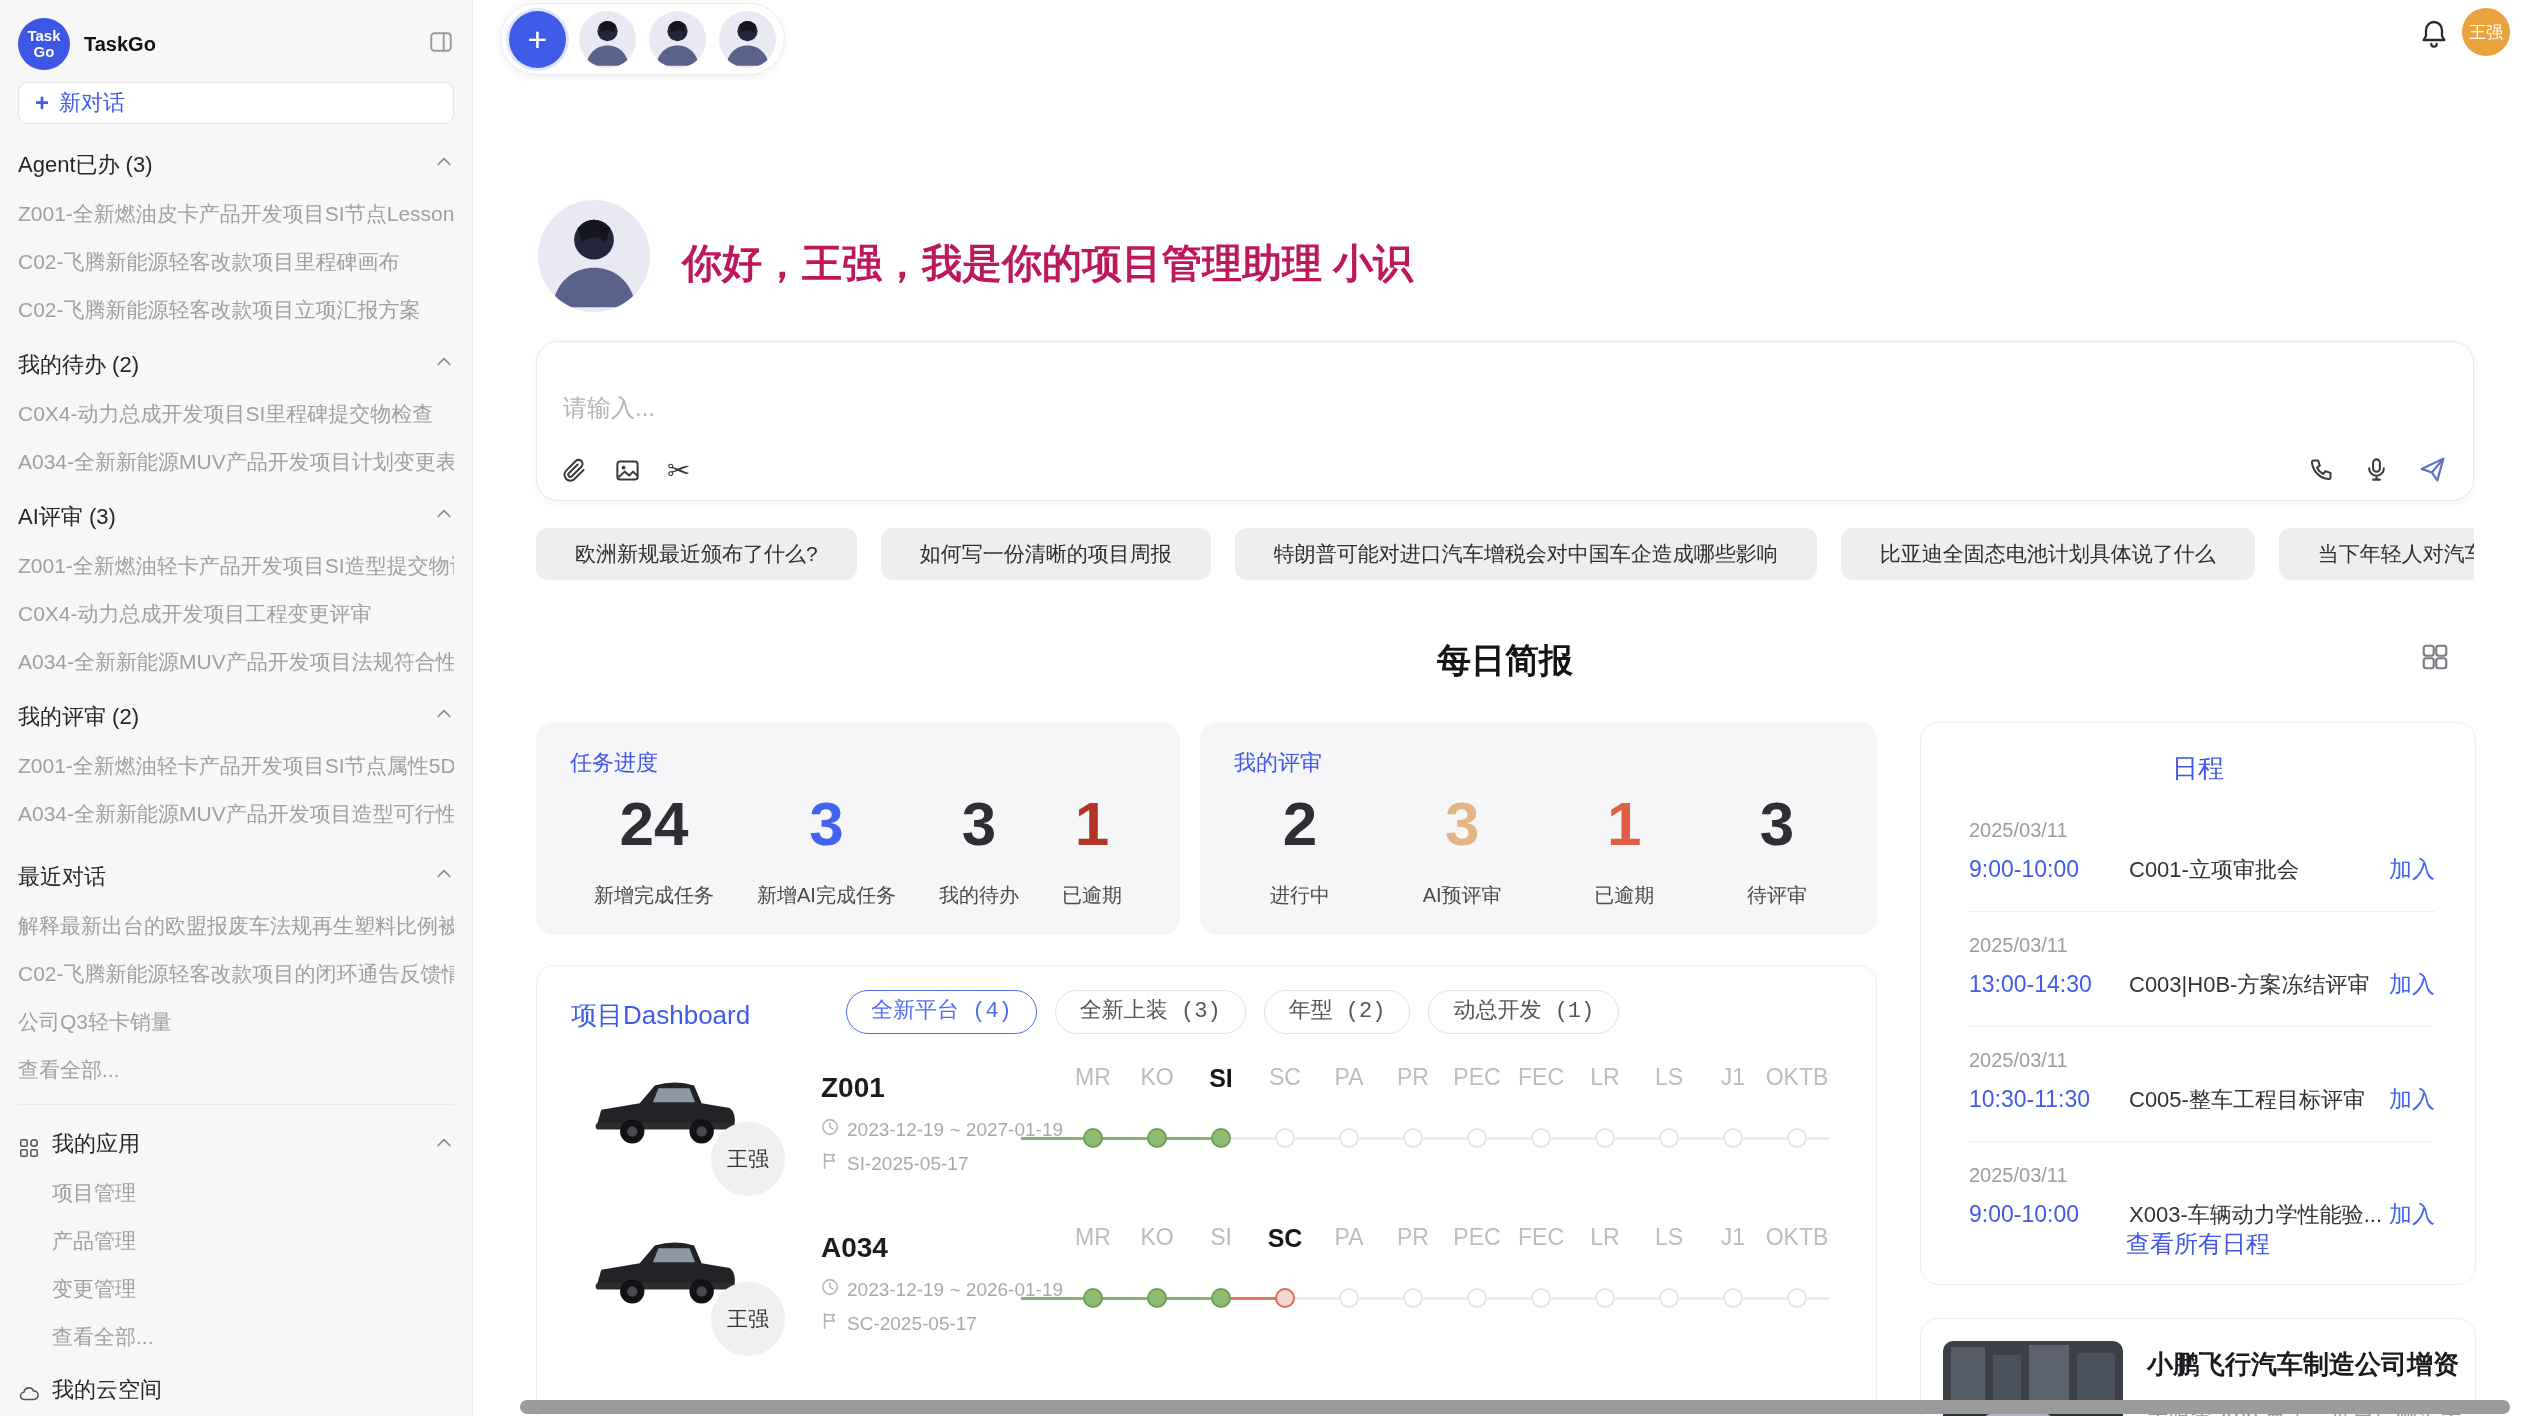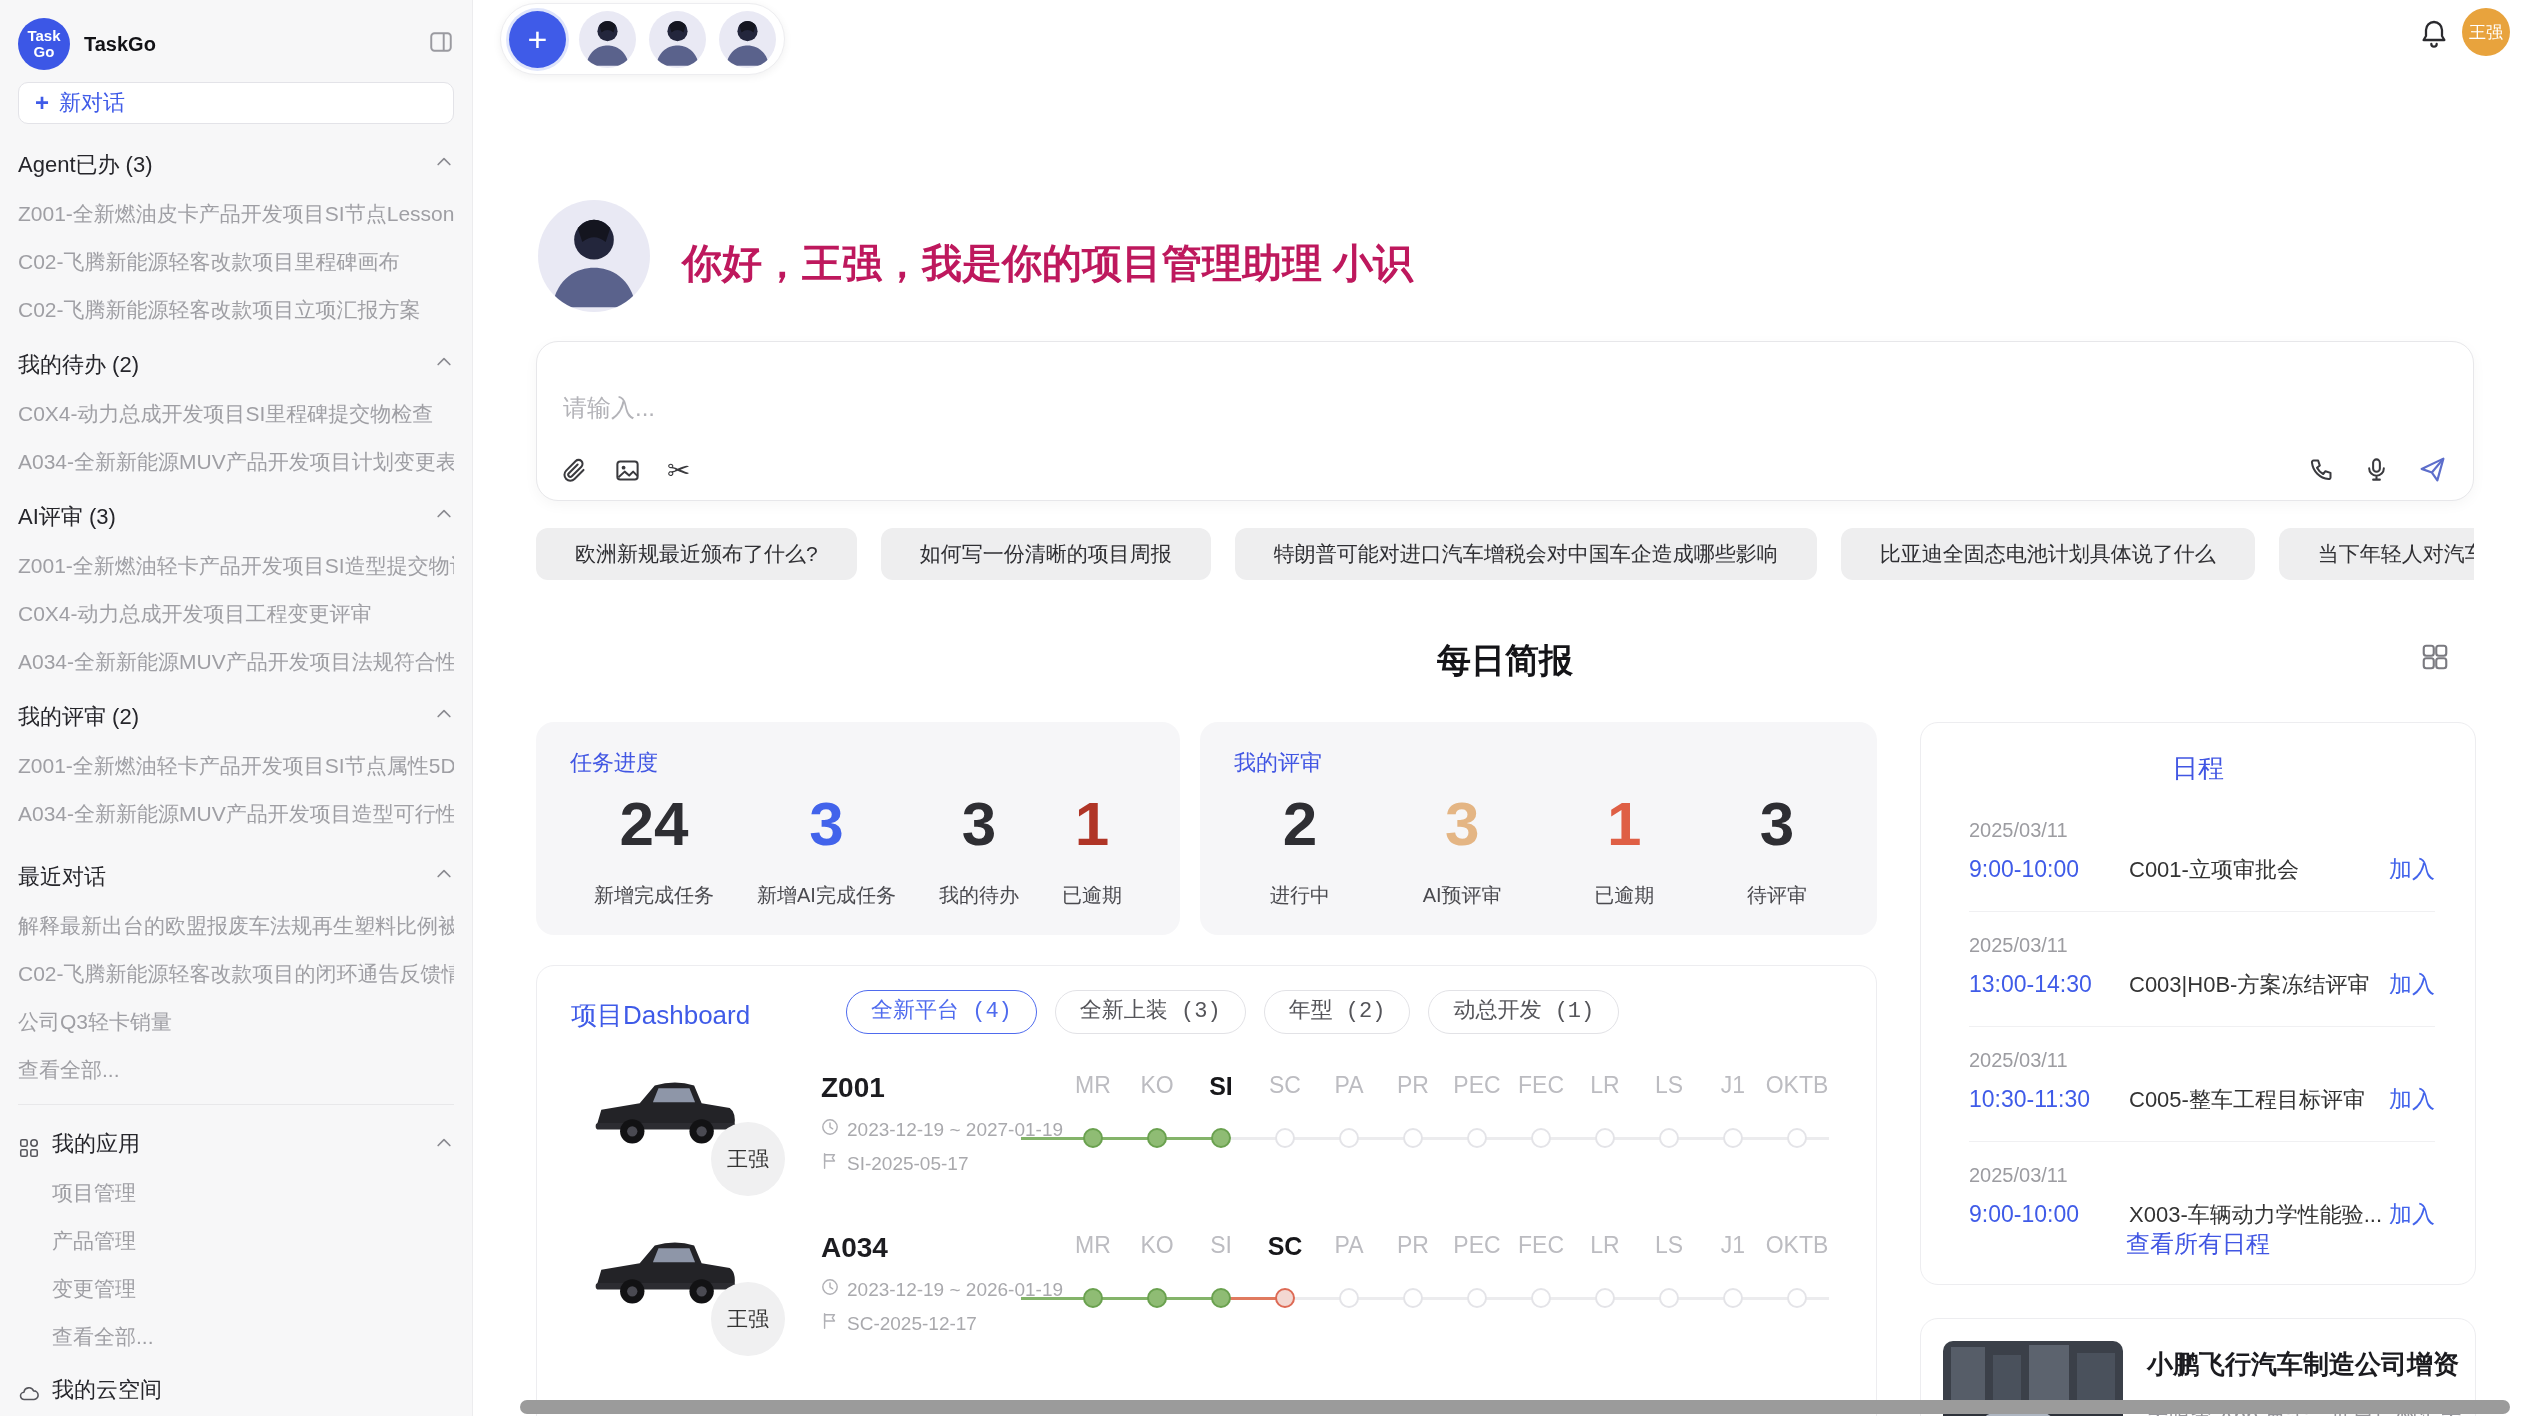--- a/index.html
+++ b/index.html
@@ -102,21 +102,21 @@
   .project-row { position:absolute; left:0; width:1339px; height:160px; }
   .car-wrap { position:absolute; left:54px; top:8px; width:150px; height:100px; }
   .owner { position:absolute; left:174px; top:66px; width:74px; height:74px;
     border-radius:50%; background:#f0f0f1; display:flex; align-items:center;
     justify-content:center; font-size:21px; color:#333; }
   .pname { position:absolute; left:284px; top:16px; font-size:28px; font-weight:bold; color:#1c1c20; }
   .pmeta { position:absolute; left:284px; display:flex; align-items:center; gap:8px;
     font-size:19px; color:#a9a9ad; }
   .pmeta.m1 { top:62px; } .pmeta.m2 { top:96px; }
   .timeline { position:absolute; left:524px; top:0; width:768px; height:160px; }
-  .tl-labels { position:absolute; left:0; top:16px; display:flex; }
+  .tl-labels { position:absolute; left:0; top:8px; display:flex; }
   .tl-labels .ml { width:64px; text-align:center; font-size:23px; color:#bcbcc1; }
   .tl-labels .ml.active { color:#17171a; font-weight:bold; font-size:25px; }
   .tl-line { position:absolute; height:3px; top:81px; background:#ececee; }
   .tl-line.base { left:-40px; width:808px; }
   .tl-line.done { background:#84b46a; }
   .tl-line.over { background:#e07a5f; }
   .node { position:absolute; top:72px; width:20px; height:20px; border-radius:50%;
     background:#fff; border:2px solid #e4e4e8; }
   .node.done { background:#8fbc74; border-color:#6aa14f; }
   .node.overdue { background:#f3d8d2; border-color:#dd6a55; }
@@ -541,21 +541,21 @@
 </span>
             <span>2023-12-19 ~ 2026-01-19</span>
           </div>
           <div class="pmeta m2">
             <span>
   <svg viewBox="0 0 20 20" width="18" height="18">
     <path d="M4 2v16" stroke="#b0b0b5" stroke-width="1.6" stroke-linecap="round"></path>
     <path d="M4 3h11l-2.5 3.5L15 10H4z" fill="none" stroke="#b0b0b5" stroke-width="1.5" stroke-linejoin="round"></path>
   </svg>
 </span>
-            <span>SC-2025-12-17</span>
+            <span>SC-2025-05-17</span>
           </div>
           <div class="timeline">
             <div class="tl-line base"></div>
             <div class="tl-line done" style="left: -40px; width: 200px;"></div>
             <div class="tl-line over" style="left: 160px; width: 64px;"></div>
             <div class="node done" style="left: 22px;"></div>
             <div class="node done" style="left: 86px;"></div>
             <div class="node done" style="left: 150px;"></div>
             <div class="node overdue" style="left: 214px;"></div>
             <div class="node" style="left: 278px;"></div>

